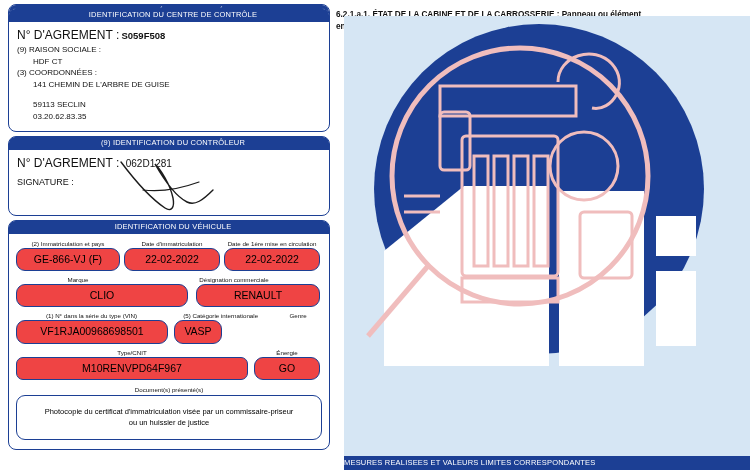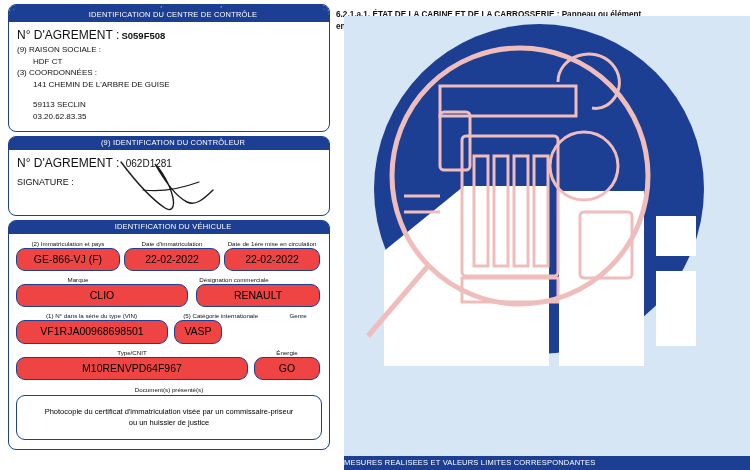--- a/index.html
+++ b/index.html
@@ -229,21 +229,21 @@
         <div class="fld-row" style="gap:6px;">
           <div class="box" style="width:152px;">VF1RJA00968698501</div>
           <div class="box" style="width:48px;">VASP</div>
         </div>
 
         <div class="fld-labels" style="margin-top:5px;">
           <div class="lbl-c" style="width:232px;">Type/CNIT</div>
           <div class="lbl-c" style="width:66px;margin-left:6px;">Énergie</div>
         </div>
         <div class="fld-row" style="gap:6px;">
-          <div class="box" style="width:232px;">M10RENVPD64F967</div>
+          <div class="box" style="width:232px;border-radius:7px;">M10RENVPD64F967</div>
           <div class="box" style="width:66px;">GO</div>
         </div>
 
         <div class="lbl-c" style="margin-top:6px;width:100%;">Document(s) présenté(s)</div>
         <div class="doc-box">
           <div>Photocopie du certificat d'immatriculation visée par un commissaire-priseur</div>
           <div>ou un huissier de justice</div>
         </div>
       </div>
     </div>

